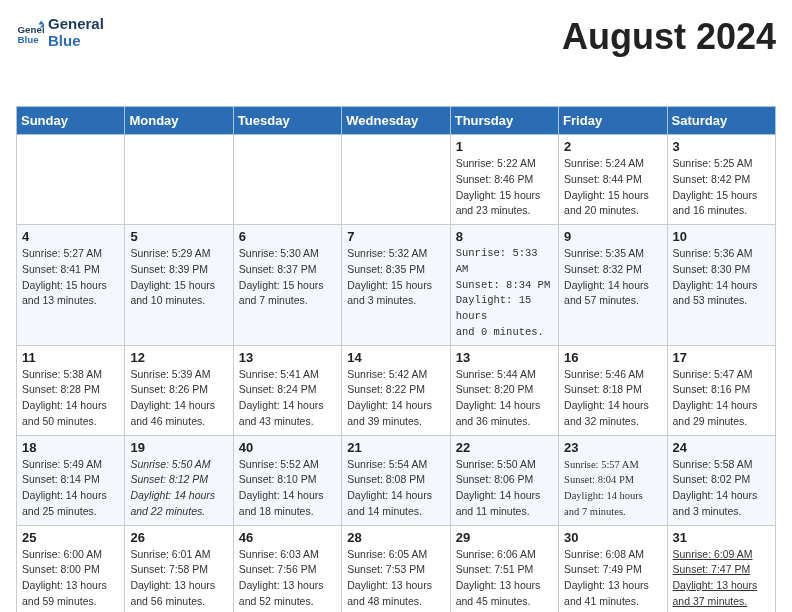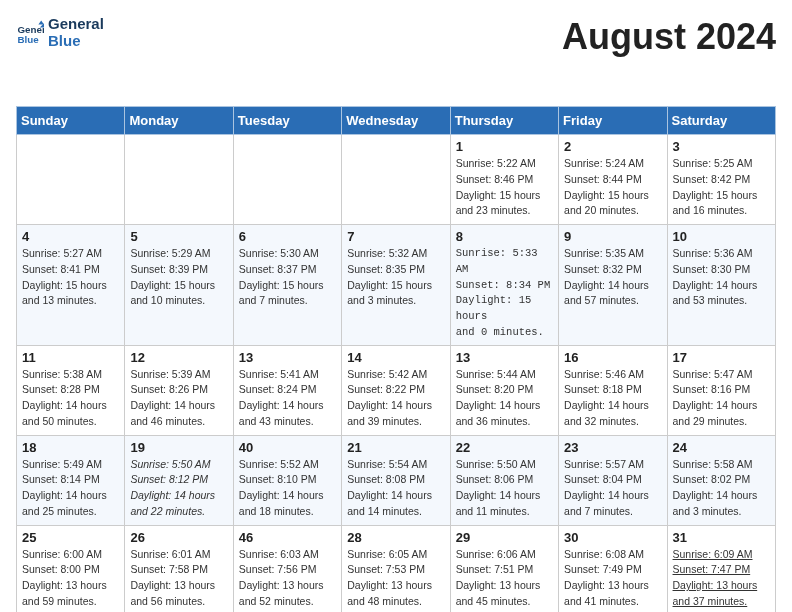--- a/index.html
+++ b/index.html
@@ -281,21 +281,21 @@
         </td>
         <td>
           <span class="day-number">22</span>
           <div class="day-info" style="white-space: pre-line;">Sunrise: 5:50 AM
 Sunset: 8:06 PM
 Daylight: 14 hours
 and 11 minutes.</div>
         </td>
         <td>
           <span class="day-number">23</span>
-          <div class="day-info" style="white-space: pre-line;">Sunrise: 5:57 AM
+          <div class="day-info" style="white-space: pre-line; font-family: Liberation Serif, serif;">Sunrise: 5:57 AM
 Sunset: 8:04 PM
 Daylight: 14 hours
 and 7 minutes.</div>
         </td>
         <td>
           <span class="day-number">24</span>
           <div class="day-info" style="white-space: pre-line;">Sunrise: 5:58 AM
 Sunset: 8:02 PM
 Daylight: 14 hours
 and 3 minutes.</div>

